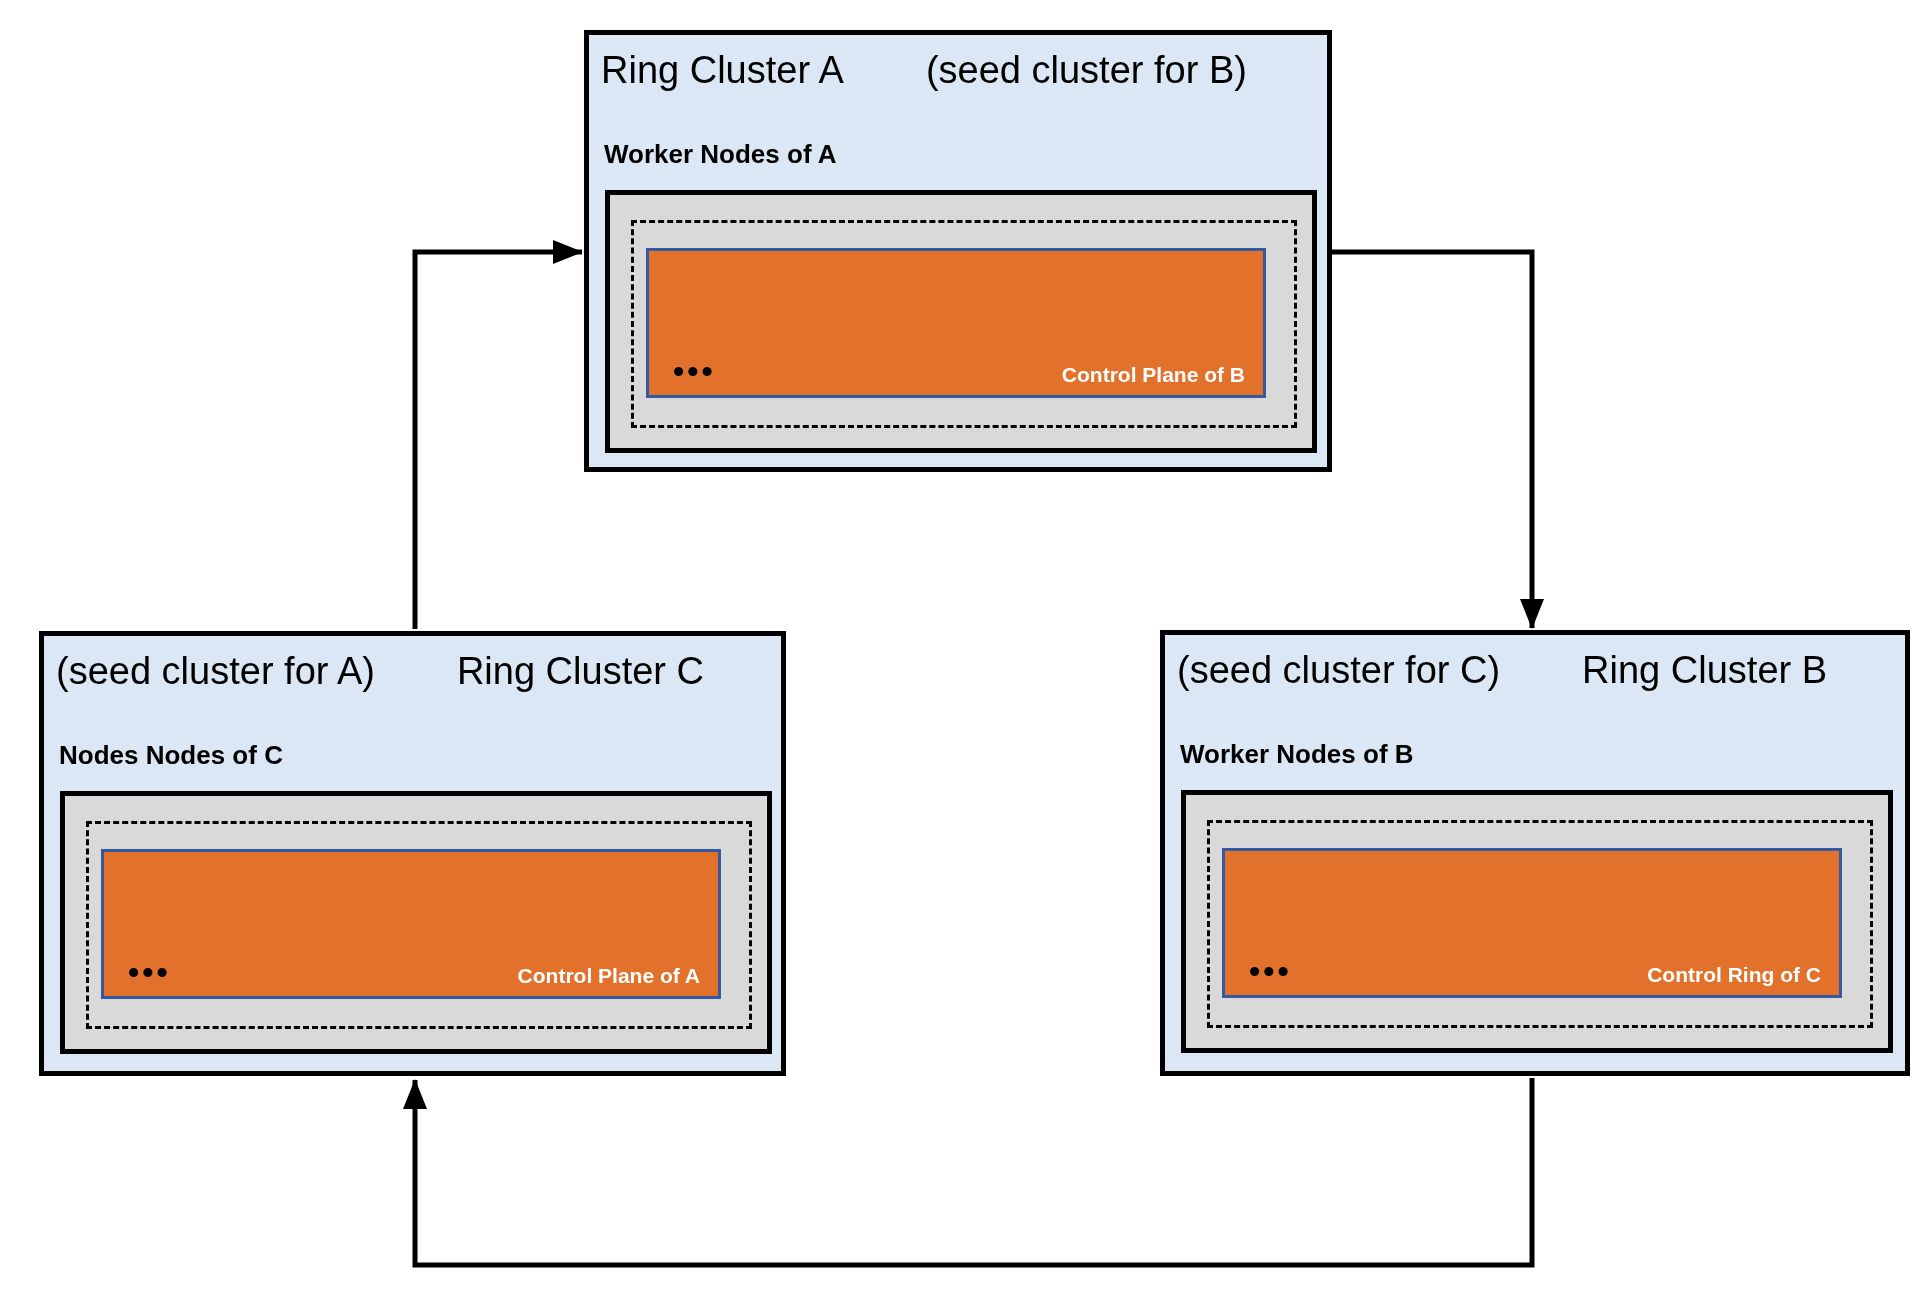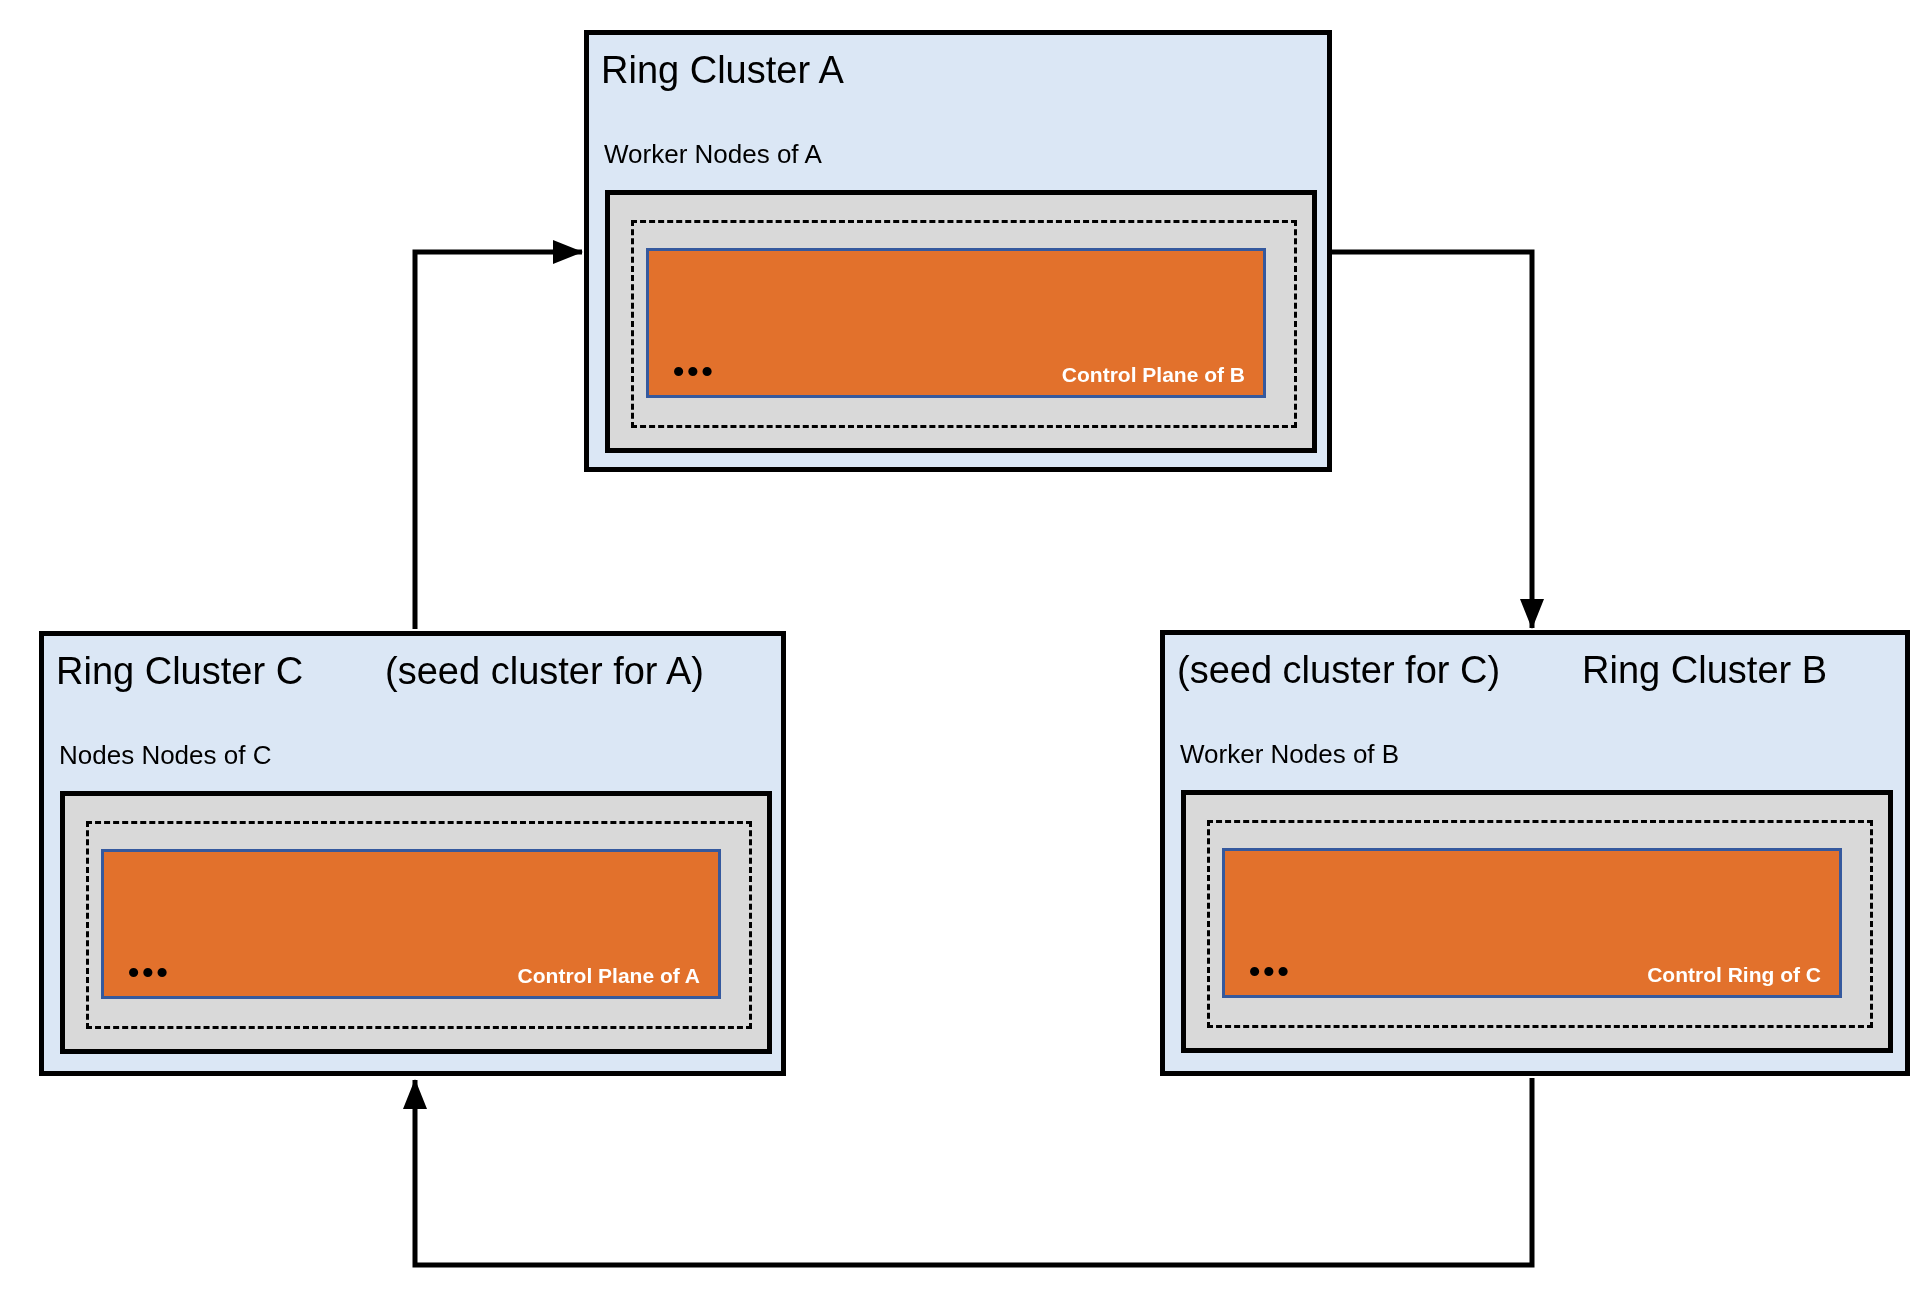--- a/index.html
+++ b/index.html
@@ -38,21 +38,21 @@
     color: var(--color-text, #000000);
     font-size: 38px;
     line-height: 1.15;
     font-weight: 400;
   }
   .worker-label {
     position: absolute;
     left: 15px; top: 104px;
     color: var(--color-text, #000000);
     font-size: 26px;
-    font-weight: 400;
+    font-weight: 700;
     white-space: nowrap;
   }
   .worker-box {
     position: absolute;
     left: 16px; top: 155px;
     width: 712px; height: 263px;
     background: var(--color-worker_bg, #d9d9d9);
     border: 5px solid var(--color-line, #000000);
     box-sizing: border-box;
   }
@@ -117,20 +117,21 @@
       </marker>
     </defs>
     <path class="flow" d="M415,629 L415,252 L582,252" marker-end="url(#arrowhead)"></path>
     <path class="flow" d="M1332,252 L1532,252 L1532,628" marker-end="url(#arrowhead)"></path>
     <path class="flow" d="M1532,1078 L1532,1265 L415,1265 L415,1080" marker-end="url(#arrowhead)"></path>
   </svg>
 
   <div class="cluster" id="cluster-a">
     <div class="title-row">
       <span>Ring Cluster A</span>
+      <span>(seed cluster for B)</span>
     </div>
     <div class="worker-label">Worker Nodes of A</div>
     <div class="worker-box">
       <div class="pod-boundary">
         <div class="control-plane">
           <div class="cp-row">
             <span class="dots">•••</span>
             <span class="cp-label">Control Plane of B</span>
           </div>
         </div>
@@ -151,22 +152,22 @@
             <span class="dots">•••</span>
             <span class="cp-label">Control Ring of C</span>
           </div>
         </div>
       </div>
     </div>
   </div>
 
   <div class="cluster" id="cluster-c">
     <div class="title-row">
+      <span>(seed cluster for A)</span>
       <span>Ring Cluster C</span>
-      <span>(seed cluster for A)</span>
     </div>
     <div class="worker-label">Nodes Nodes of C</div>
     <div class="worker-box">
       <div class="pod-boundary">
         <div class="control-plane">
           <div class="cp-row">
             <span class="dots">•••</span>
             <span class="cp-label">Control Plane of A</span>
           </div>
         </div>

